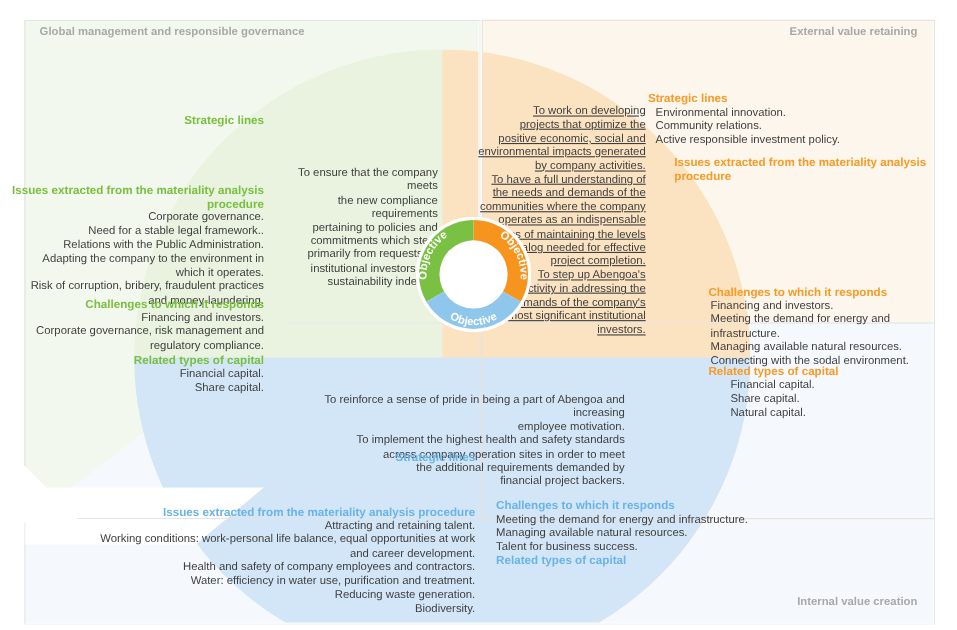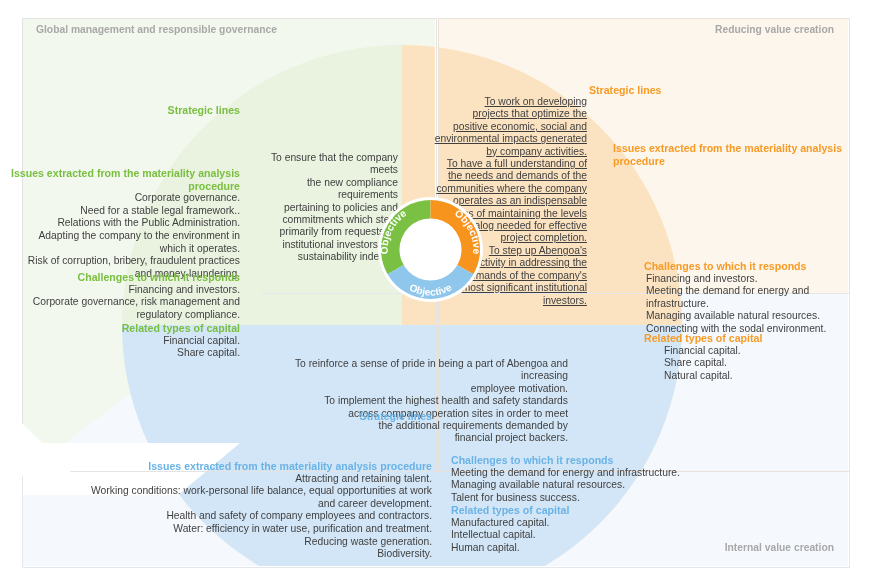--- a/index.html
+++ b/index.html
@@ -84,21 +84,21 @@
   <div class="whitegap" style="left:848px;top:0;width:22px;height:573px;"></div>
   <div class="whitegap" style="left:0;top:566px;width:870px;height:7px;"></div>
   <div class="whitegap" style="left:435px;top:18px;width:4px;height:275px;"></div>
   <div class="whitegap" style="left:22px;top:443px;width:260px;height:52px;clip-path:polygon(0 0,218px 0,0 183px);-webkit-clip-path:polygon(0 0,218px 0,0 183px);"></div>
 
   <div class="panel" style="left:22px;top:18px;width:413px;height:452px;border:1px solid #e3e3e3;background:transparent;clip-path:polygon(0 0,100% 0,100% 100%,49px 100%,0 calc(100% - 49px));-webkit-clip-path:polygon(0 0,100% 0,100% 100%,49px 100%,0 calc(100% - 49px));"></div>
   <div class="panel" style="left:438px;top:18px;width:410px;height:452px;border:1px solid #e8e2d8;background:transparent;"></div>
   <div class="panel" style="left:22px;top:293px;width:826px;height:273px;border:1px solid #e4e8ec;background:transparent;clip-path:polygon(240px 0,100% 0,100% 100%,0 100%,0 183px);-webkit-clip-path:polygon(240px 0,100% 0,100% 100%,0 100%,0 183px);"></div>
 
   <div class="corner" style="left:36px;top:24px;">Global management and responsible governance</div>
-  <div class="corner" style="right:36px;top:24px;">Reducing value creation</div>
+  <div class="corner" style="right:36px;top:24px;">External value retaining</div>
   <div class="corner" style="right:36px;top:542px;padding-left:40px;">Internal value creation</div>
 
   <div class="tx ra" style="left:20px;top:104px;width:220px;">
     <span class="hd h-green">Strategic lines</span>
   </div>
 
   <div class="tx ra" style="left:10px;top:167px;width:230px;">
     <span class="hd h-green" style="white-space:pre-line;">Issues extracted from the materiality analysis
 procedure</span>
     <span class="gp">Corporate governance.
@@ -144,20 +144,23 @@
 of dialog needed for effective
 project completion.
 To step up Abengoa's
 activity in addressing the
 demands of the company's
 most significant institutional
 investors.</div>
 
   <div class="tx la" style="left:589px;top:84px;width:260px;">
     <span class="hd h-orange">Strategic lines</span>
+    <span class="gp" style="padding-left:7px;">Environmental innovation.
+Community relations.
+Active responsible investment policy.</span>
   </div>
 
   <div class="tx la" style="left:613px;top:142px;width:240px;">
     <span class="hd h-orange" style="white-space:pre-line;">Issues extracted from the materiality analysis
 procedure</span>
   </div>
 
   <div class="tx la" style="left:644px;top:260px;width:215px;">
     <span class="hd h-orange">Challenges to which it responds</span>
     <span class="gp" style="padding-left:2px;">Financing and investors.
@@ -198,23 +201,20 @@
 
   <div class="tx la" style="left:451px;top:454px;width:320px;">
     <span class="hd h-blue">Challenges to which it responds</span>
     <span class="gp">Meeting the demand for energy and infrastructure.
 Managing available natural resources.
 Talent for business success.</span>
   </div>
 
   <div class="tx la" style="left:451px;top:504px;width:320px;">
     <span class="hd h-blue">Related types of capital</span>
-    <span class="gp">Manufactured capital.
-Intellectual capital.
-Human capital.</span>
   </div>
 
   <svg id="donut" viewBox="0 0 105 105">
     <circle cx="52.5" cy="52.5" r="52.5" fill="#ffffff"></circle>
     <g>
       <path d="M 52.5 52.5 L 52.5 3 A 49.5 49.5 0 0 0 9.63 77.25 Z" fill="#7ac143"></path>
       <path d="M 52.5 52.5 L 52.5 3 A 49.5 49.5 0 0 1 95.37 77.25 Z" fill="#f7941e"></path>
       <path d="M 52.5 52.5 L 95.37 77.25 A 49.5 49.5 0 0 1 9.63 77.25 Z" fill="#8ec6ec"></path>
     </g>
     <circle cx="52.5" cy="52.5" r="31" fill="#ffffff"></circle>

